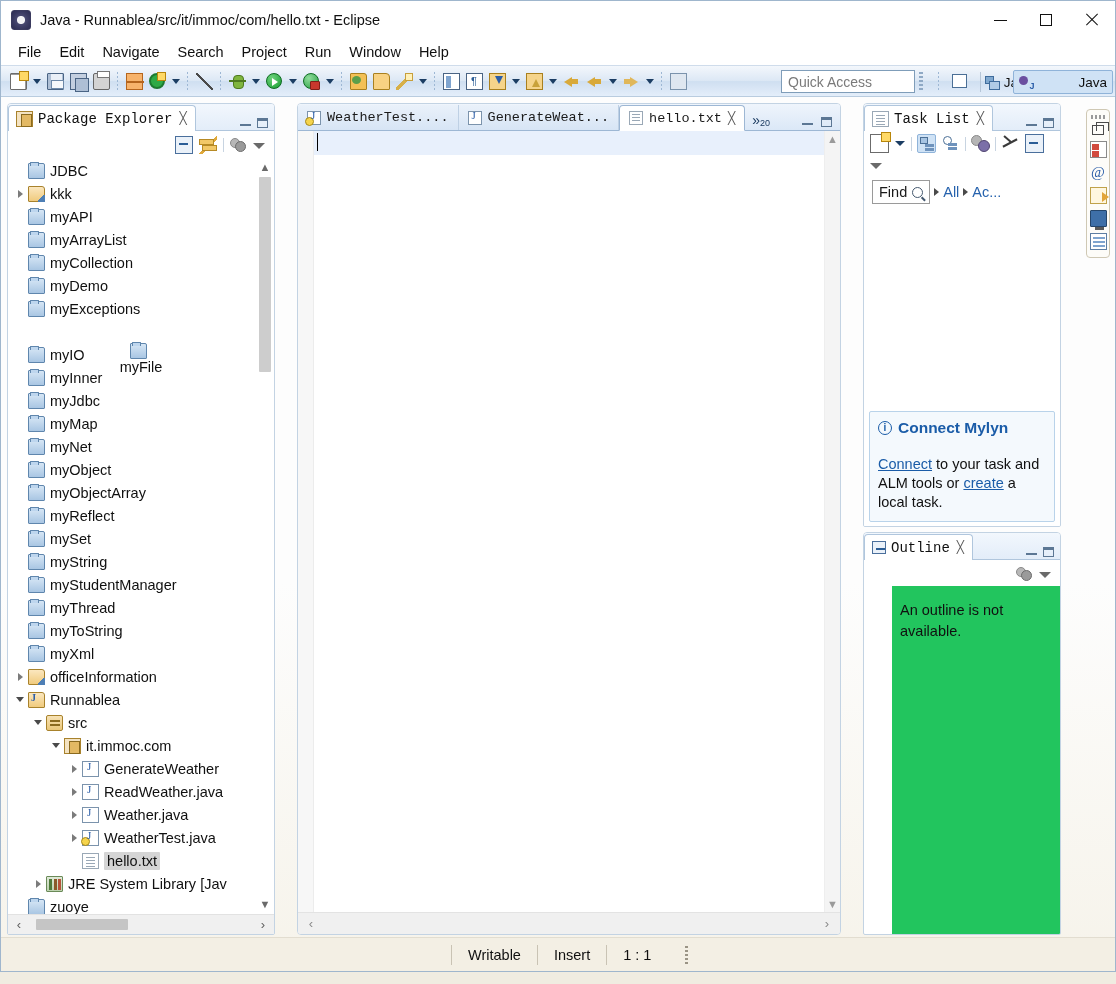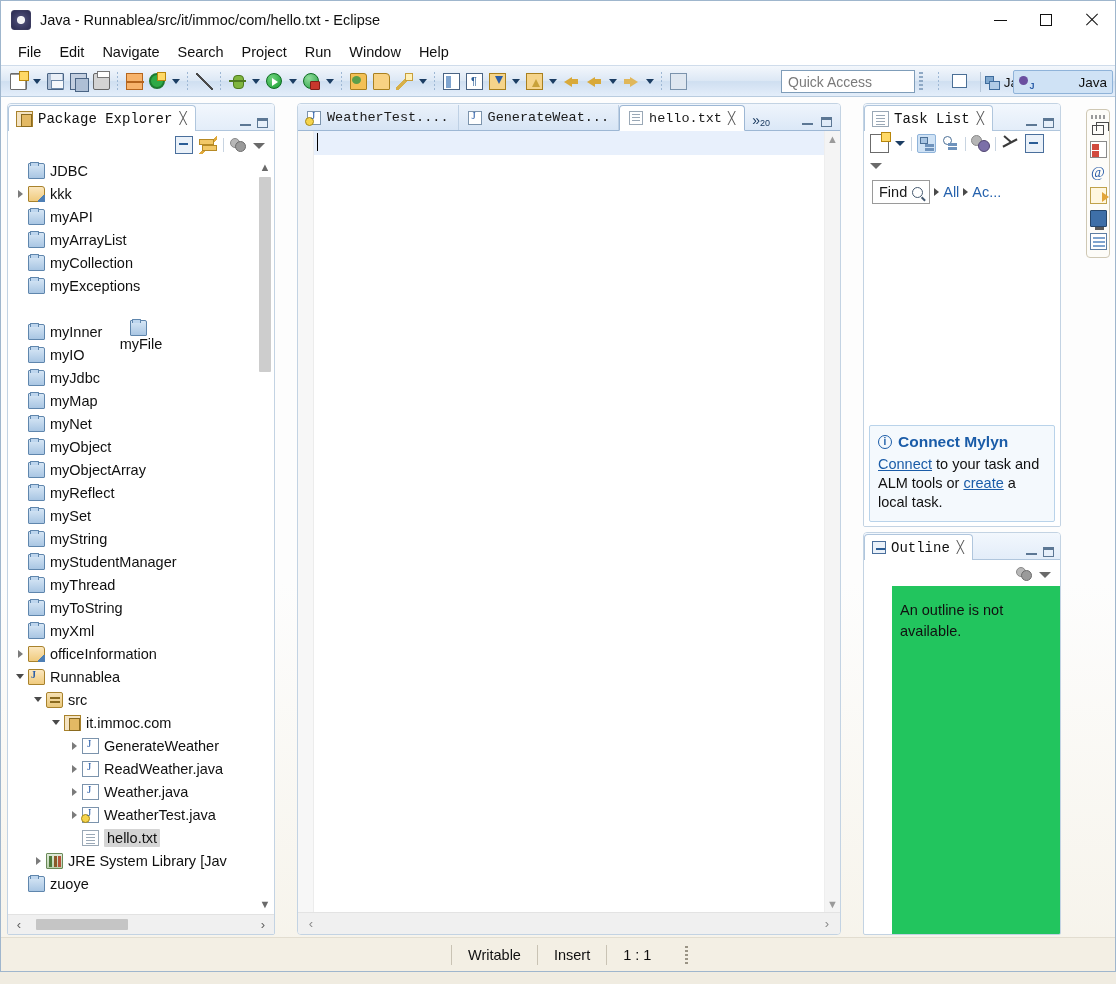--- a/index.html
+++ b/index.html
@@ -370,21 +370,21 @@
   .filter-link { font-size:14.5px; color:#2662ad; }
   .tl-body { flex:1; background:#fff; position:relative; }
   .mylyn-box {
     position:absolute; left:5px; right:5px; bottom:4px;
     background:#f4f9fd; border:1px solid #b9d3ea; border-radius:2px;
     padding:7px 8px 9px 8px;
   }
   .mylyn-title { display:flex; align-items:center; gap:6px; font-size:15.5px; font-weight:bold; color:#1a5ca8; }
   .info-ic { width:14px;height:14px;border-radius:50%; border:1.4px solid #1a5ca8; color:#1a5ca8;
      font-size:10px; line-height:12px; text-align:center; font-weight:bold; flex:none; }
-  .mylyn-text { margin-top:4px; font-size:14.5px; color:#101010; line-height:19px; }
+  .mylyn-text { margin-top:18px; font-size:14.5px; color:#101010; line-height:19px; }
   .mylyn-text a { color:#1a5ca8; text-decoration:underline; }
 
   .outline-body { flex:1; background:#22c55e; padding:14px 10px 0 8px;margin-left:28px; }
   .outline-msg { font-size:14.5px; color:#101010; line-height:21px; }
 
   
   #fastview {
     width:26px; display:flex; flex-direction:column; align-items:center;
     padding-top:6px; margin-left:2px;
   }
@@ -619,36 +619,41 @@
               <span class="lbl">myArrayList</span>
             </div>
             <div class="tree-row" style="padding-left: 4px;">
               <span class="twisty none"></span>
               <span class="ticon folder"></span>
               <span class="lbl">myCollection</span>
             </div>
             <div class="tree-row" style="padding-left: 4px;">
               <span class="twisty none"></span>
               <span class="ticon folder"></span>
+              <span class="lbl">myDemo</span>
+            </div>
+            <div class="tree-row" style="padding-left: 4px;">
+              <span class="twisty none"></span>
+              <span class="ticon folder"></span>
               <span class="lbl">myExceptions</span>
             </div>
             <div class="tree-row" style="padding-left: 4px; flex-direction: column;">
               <span class="twisty none"></span>
               <span class="ticon folder"></span>
               <span class="lbl">myFile</span>
             </div>
             <div class="tree-row" style="padding-left: 4px;">
               <span class="twisty none"></span>
               <span class="ticon folder"></span>
+              <span class="lbl">myIO</span>
+            </div>
+            <div class="tree-row" style="padding-left: 4px;">
+              <span class="twisty none"></span>
+              <span class="ticon folder"></span>
               <span class="lbl">myInner</span>
-            </div>
-            <div class="tree-row" style="padding-left: 4px;">
-              <span class="twisty none"></span>
-              <span class="ticon folder"></span>
-              <span class="lbl">myIO</span>
             </div>
             <div class="tree-row" style="padding-left: 4px;">
               <span class="twisty none"></span>
               <span class="ticon folder"></span>
               <span class="lbl">myJdbc</span>
             </div>
             <div class="tree-row" style="padding-left: 4px;">
               <span class="twisty none"></span>
               <span class="ticon folder"></span>
               <span class="lbl">myMap</span>

